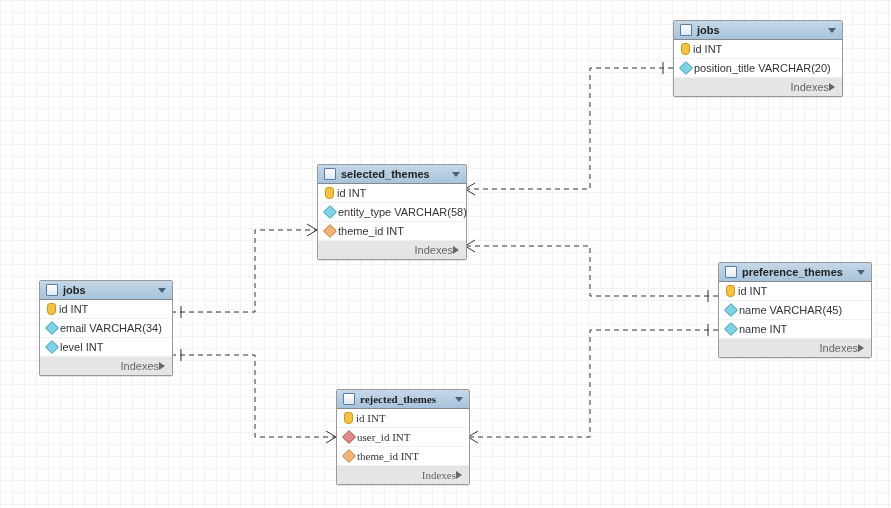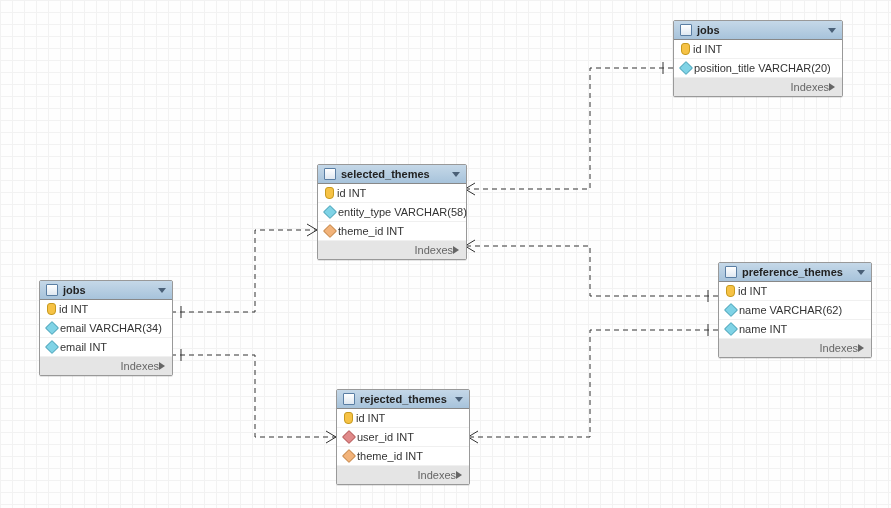--- a/index.html
+++ b/index.html
@@ -73,21 +73,21 @@
       <div class="row">
         <span class="ico pk"></span>
         <span class="col-name">id INT</span>
       </div>
       <div class="row">
         <span class="ico cy"></span>
         <span class="col-name">email VARCHAR(34)</span>
       </div>
       <div class="row">
         <span class="ico cy"></span>
-        <span class="col-name">email INT</span>
+        <span class="col-name">level INT</span>
       </div>
       <div class="idx">
         <span>Indexes</span>
         <span class="arrow"></span>
       </div>
     </div>
     <div class="tbl" style="left: 317px; top: 164px; width: 148px;">
       <div class="tbl-hd">
         <span class="hd-icon"></span>
         <span class="hd-title">selected_themes</span>
@@ -103,21 +103,21 @@
       </div>
       <div class="row">
         <span class="ico or"></span>
         <span class="col-name">theme_id INT</span>
       </div>
       <div class="idx">
         <span>Indexes</span>
         <span class="arrow"></span>
       </div>
     </div>
-    <div class="tbl" style="left: 336px; top: 389px; width: 132px;">
+    <div class="tbl" style="left: 336px; top: 389px; width: 132px; font-family: Liberation Serif, serif;">
       <div class="tbl-hd">
         <span class="hd-icon"></span>
         <span class="hd-title">rejected_themes</span>
         <span class="hd-caret"></span>
       </div>
       <div class="row">
         <span class="ico pk"></span>
         <span class="col-name">id INT</span>
       </div>
       <div class="row">
@@ -157,21 +157,21 @@
         <span class="hd-icon"></span>
         <span class="hd-title">preference_themes</span>
         <span class="hd-caret"></span>
       </div>
       <div class="row">
         <span class="ico pk"></span>
         <span class="col-name">id INT</span>
       </div>
       <div class="row">
         <span class="ico cy"></span>
-        <span class="col-name">name VARCHAR(62)</span>
+        <span class="col-name">name VARCHAR(45)</span>
       </div>
       <div class="row">
         <span class="ico cy"></span>
         <span class="col-name">name INT</span>
       </div>
       <div class="idx">
         <span>Indexes</span>
         <span class="arrow"></span>
       </div>
     </div>

